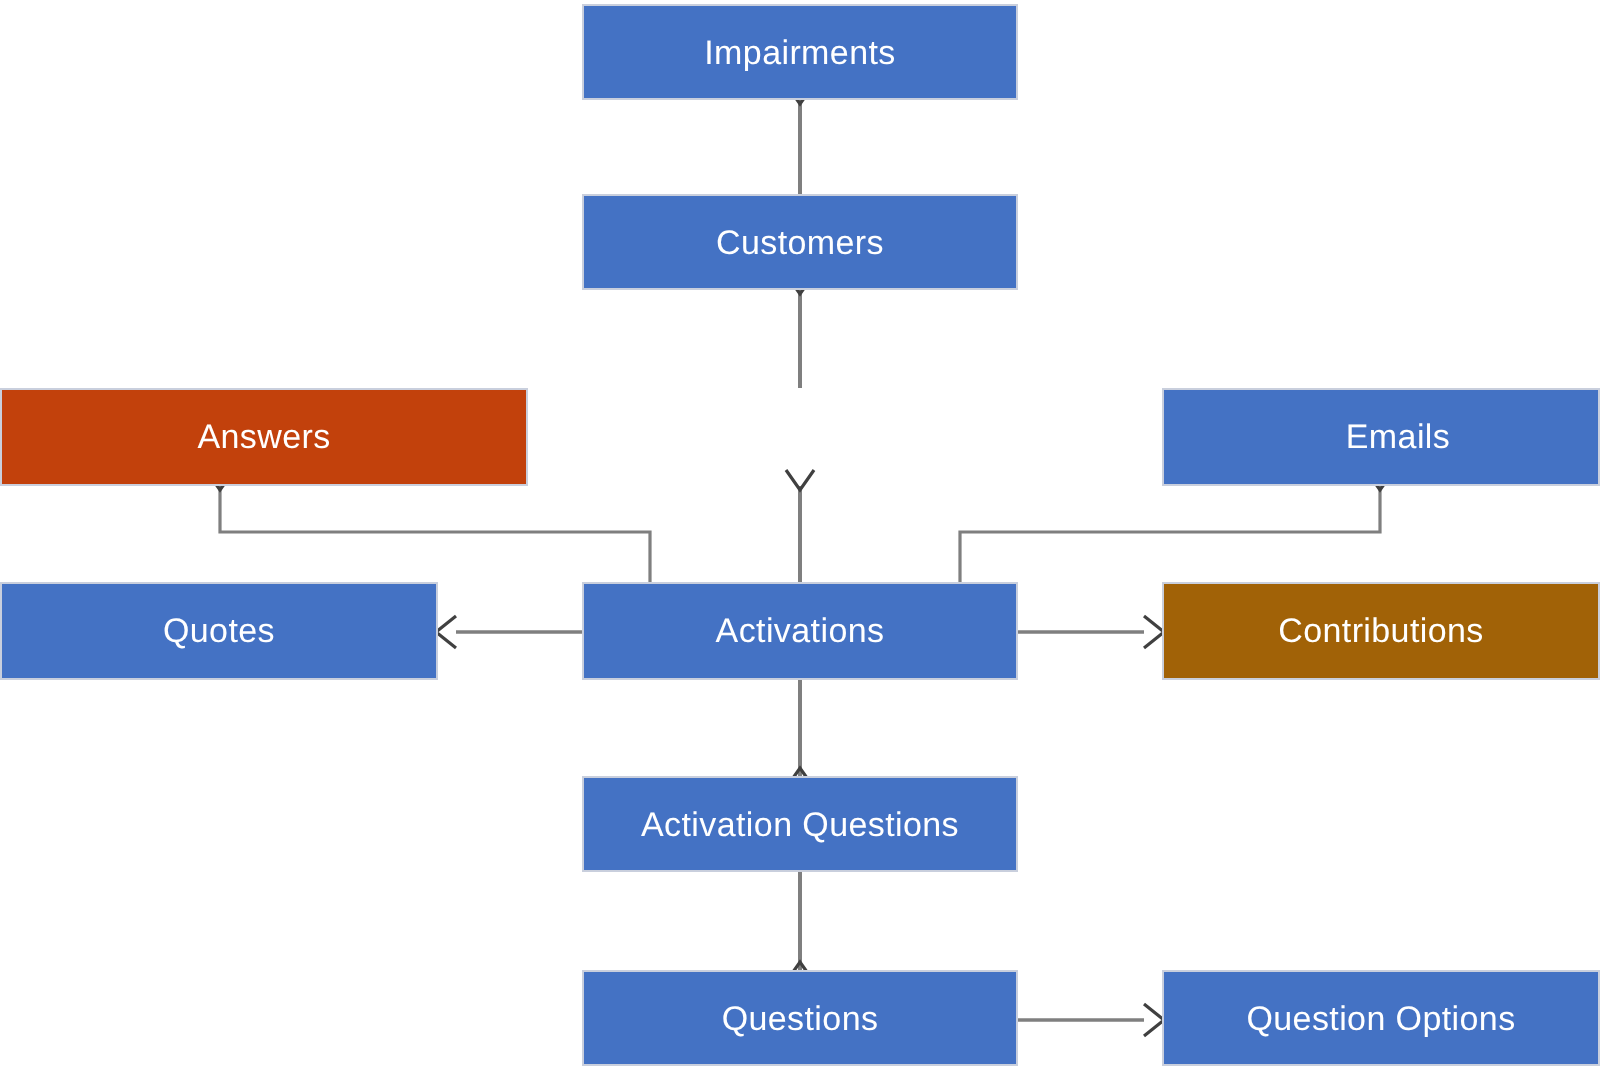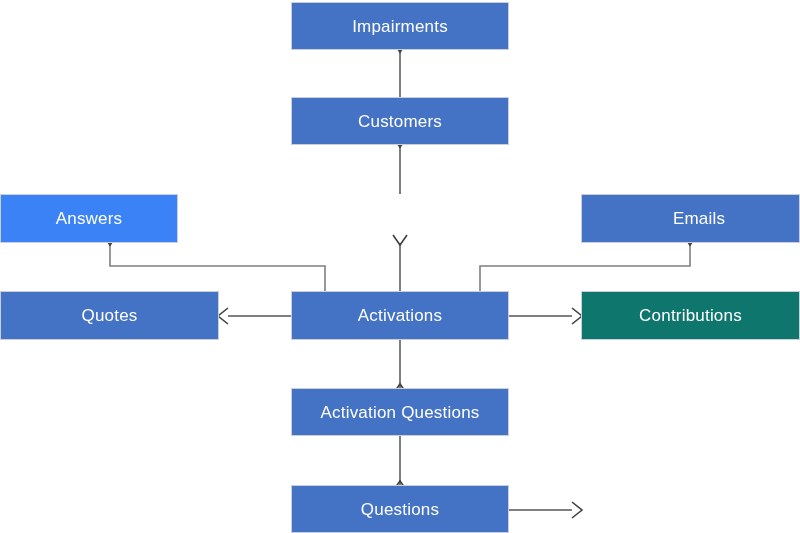--- a/index.html
+++ b/index.html
@@ -111,36 +111,39 @@
     </g>
   </svg>
 
   <div id="node-layer">
     <div class="entity-node" style="left: 291px; top: 2px; width: 218px; height: 48px; background: rgb(68, 114, 196); border-color: rgb(201, 207, 221); color: rgb(255, 255, 255);">
       <span class="entity-label">Impairments</span>
     </div>
     <div class="entity-node" style="left: 291px; top: 97px; width: 218px; height: 48px; background: rgb(68, 114, 196); border-color: rgb(201, 207, 221); color: rgb(255, 255, 255);">
       <span class="entity-label">Customers</span>
     </div>
-    <div class="entity-node" style="left: 0px; top: 194px; width: 178px; height: 49px; background: #3b82f6; border-color: rgb(201, 207, 221); color: rgb(255, 255, 255);">
+    <div class="entity-node" style="left: 0px; top: 194px; width: 264px; height: 49px; background: #c2410c; border-color: rgb(201, 207, 221); color: rgb(255, 255, 255);">
       <span class="entity-label">Answers</span>
     </div>
     <div class="entity-node" style="left: 581px; top: 194px; width: 219px; height: 49px; background: rgb(68, 114, 196); border-color: rgb(201, 207, 221); color: rgb(255, 255, 255); padding-left: 17px;">
       <span class="entity-label">Emails</span>
     </div>
     <div class="entity-node" style="left: 291px; top: 291px; width: 218px; height: 49px; background: rgb(68, 114, 196); border-color: rgb(201, 207, 221); color: rgb(255, 255, 255);">
       <span class="entity-label">Activations</span>
     </div>
     <div class="entity-node" style="left: 0px; top: 291px; width: 219px; height: 49px; background: rgb(68, 114, 196); border-color: rgb(201, 207, 221); color: rgb(255, 255, 255);">
       <span class="entity-label">Quotes</span>
     </div>
-    <div class="entity-node" style="left: 581px; top: 291px; width: 219px; height: 49px; background: #0f766e; border-color: rgb(201, 207, 221); color: rgb(255, 255, 255);">
+    <div class="entity-node" style="left: 581px; top: 291px; width: 219px; height: 49px; background: #a16207; border-color: rgb(201, 207, 221); color: rgb(255, 255, 255);">
       <span class="entity-label">Contributions</span>
     </div>
     <div class="entity-node" style="left: 291px; top: 388px; width: 218px; height: 48px; background: rgb(68, 114, 196); border-color: rgb(201, 207, 221); color: rgb(255, 255, 255);">
       <span class="entity-label">Activation Questions</span>
     </div>
     <div class="entity-node" style="left: 291px; top: 485px; width: 218px; height: 48px; background: rgb(68, 114, 196); border-color: rgb(201, 207, 221); color: rgb(255, 255, 255);">
       <span class="entity-label">Questions</span>
     </div>
+    <div class="entity-node" style="left: 581px; top: 485px; width: 219px; height: 48px; background: rgb(68, 114, 196); border-color: rgb(201, 207, 221); color: rgb(255, 255, 255);">
+      <span class="entity-label">Question Options</span>
+    </div>
   </div>
 
 </div>
 
 </body></html>

